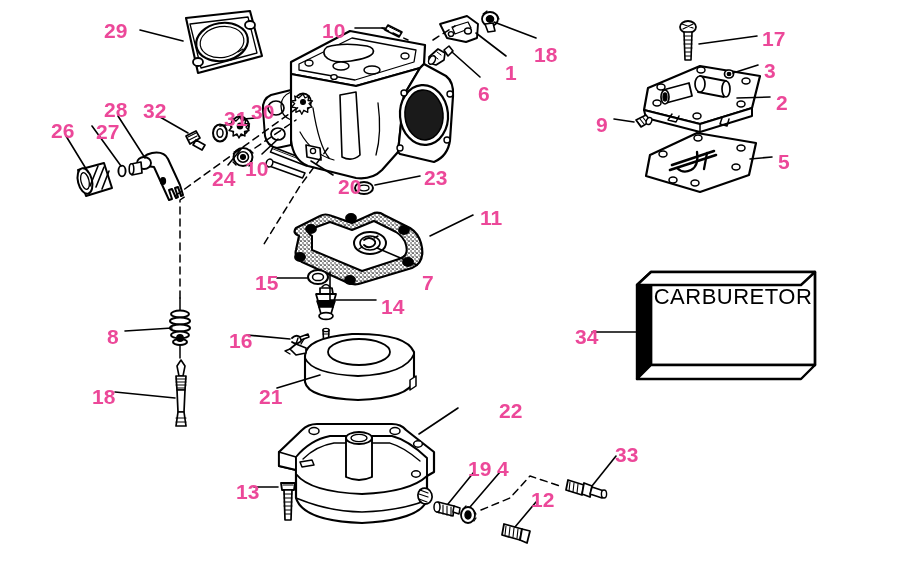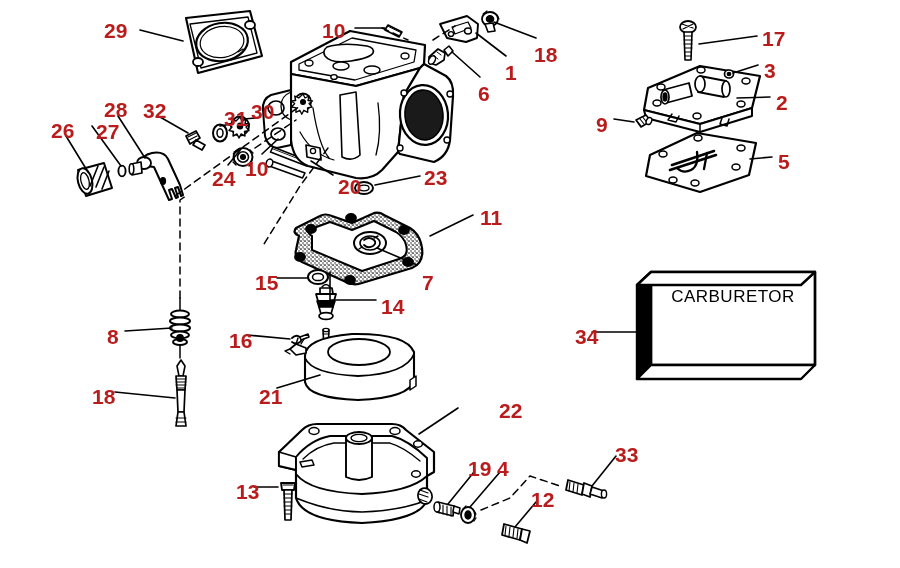--- a/index.html
+++ b/index.html
@@ -21,30 +21,30 @@
     width:900px;
     height:568px;
   }
   
   .callout{
     position:absolute;
     font-family:"Liberation Sans", sans-serif;
     font-weight:bold;
     font-size:21px;
     line-height:21px;
-    color:#b91c1c;
+    color:#ec4899;
     white-space:nowrap;
     letter-spacing:0px;
   }
   
   .kit-text{
     position:absolute;
     font-family:"Liberation Sans", sans-serif;
     font-weight:normal;
-    font-size:17px;
+    font-size:22px;
     line-height:24px;
     color:#000;
     text-align:center;
     white-space:nowrap;
     letter-spacing:0.5px;
   }
 </style>
 </head>
 <body>
 

